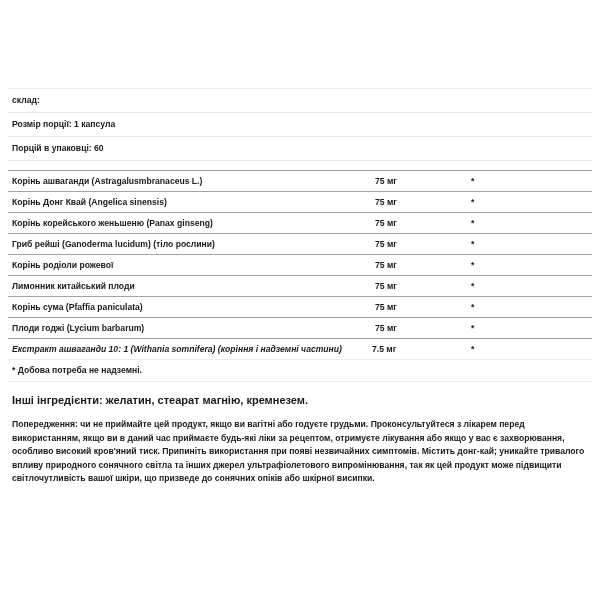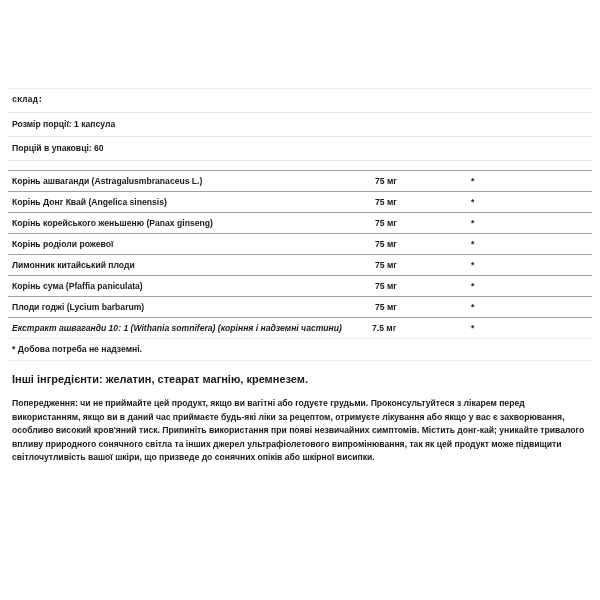--- a/index.html
+++ b/index.html
@@ -49,21 +49,21 @@
   .col-dv     { width: 124px; }
 
   
   tr.meta-row td {
     border-top: 1px solid #e8e8e8;
     height: 23px;
     font-weight: bold;
     font-size: 8.6px;
     padding-left: 4px;
   }
-  tr.meta-row.first td { border-top: 1px solid #ededed; font-family: Liberation Mono, monospace; }
+  tr.meta-row.first td { border-top: 1px solid #ededed; }
 
   
   tr.gap-row td {
     border-top: 1px solid #e8e8e8;
     height: 9px;
   }
 
   
   tr.head-row td {
     border-top: 1px solid #e2e2e2;
@@ -172,20 +172,25 @@
         <td class="col-name">Корінь Донг Квай (Angelica sinensis)</td>
         <td class="col-amount">75 мг</td>
         <td class="col-dv star">*</td>
       </tr>
       <tr class="ing-row">
         <td class="col-name">Корінь корейського женьшеню (Panax ginseng)</td>
         <td class="col-amount">75 мг</td>
         <td class="col-dv star">*</td>
       </tr>
       <tr class="ing-row">
+        <td class="col-name">Гриб рейші (Ganoderma lucidum) (тіло рослини)</td>
+        <td class="col-amount">75 мг</td>
+        <td class="col-dv star">*</td>
+      </tr>
+      <tr class="ing-row">
         <td class="col-name">Корінь родіоли рожевої</td>
         <td class="col-amount">75 мг</td>
         <td class="col-dv star">*</td>
       </tr>
       <tr class="ing-row">
         <td class="col-name">Лимонник китайський плоди</td>
         <td class="col-amount">75 мг</td>
         <td class="col-dv star">*</td>
       </tr>
       <tr class="ing-row">

